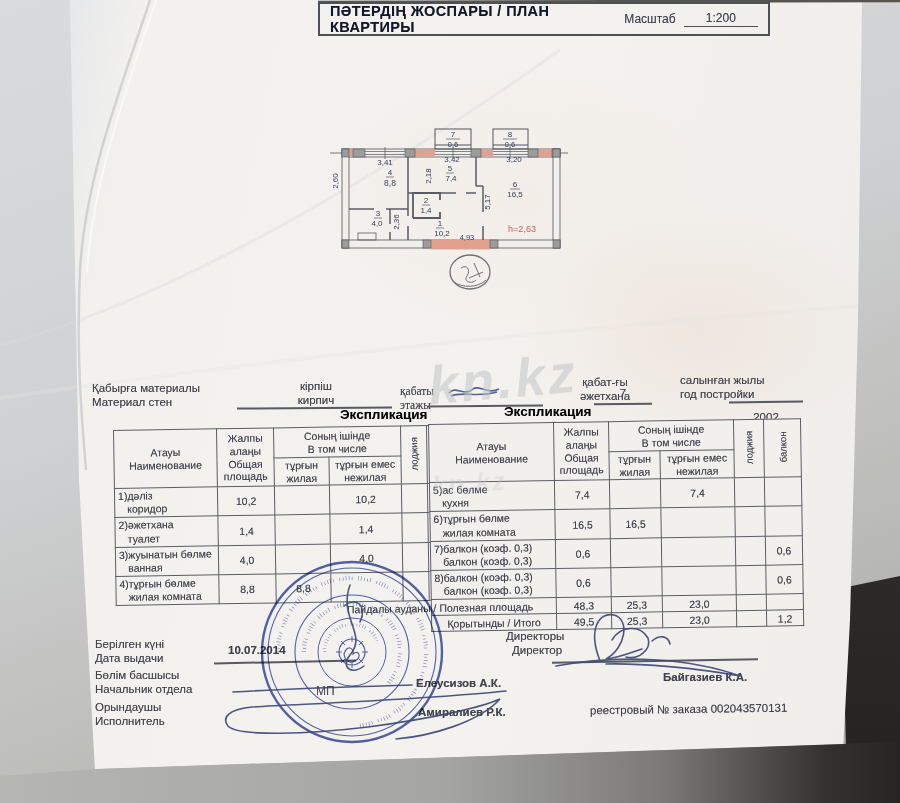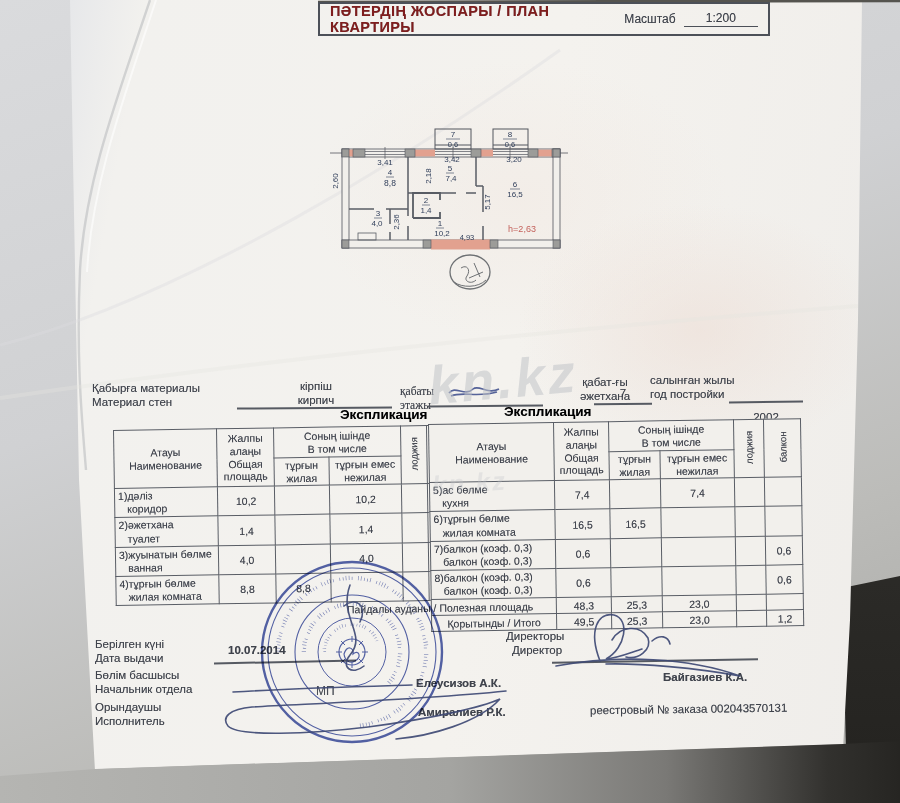--- a/index.html
+++ b/index.html
@@ -18,21 +18,21 @@
     background:
       radial-gradient(260px 180px at 700px 330px,rgba(235,216,206,0.45),rgba(235,216,206,0) 70%),
       radial-gradient(300px 200px at 520px 200px,rgba(240,228,220,0.35),rgba(240,228,220,0) 70%),
       linear-gradient(100deg,#d9dadd 0%,#e7e8ea 7%,#f2f1ee 14%,#f4f2ee 55%,#efedea 100%);}
   .folds{position:absolute;left:0;top:0;pointer-events:none;}
   .topline{position:absolute;left:318px;top:0;width:582px;height:3px;background:#55544f;transform:rotate(-0.15deg);}
 
   
   .titlebox{position:absolute;left:318px;top:2px;width:452px;height:34px;
     border:2px solid #4c5058;display:flex;align-items:center;box-sizing:border-box;}
-  .titlebox .t{font-weight:700;font-size:14.5px;letter-spacing:.4px;padding-left:10px;color:#7f1d1d;}
+  .titlebox .t{font-weight:700;font-size:14.5px;letter-spacing:.4px;padding-left:10px;color:#0f172a;}
   .titlebox .m{margin-left:auto;font-size:12px;}
   .titlebox .mv{font-size:12px;width:78px;text-align:center;border-bottom:1.5px solid #4c5058;
     margin:0 10px 0 8px;padding-bottom:1px;}
 
   .print{text-shadow:0 0 .6px rgba(62,66,76,.5);}
   .lbl{position:absolute;font-size:11.5px;line-height:1.25;}
   .uline{position:absolute;height:1.5px;background:#565a62;}
 
   .secttl{position:absolute;font-size:13.5px;font-weight:700;color:#000000;}
 
@@ -211,21 +211,21 @@
     <path d="M2,10 C8,2 18,14 26,6 C32,1 40,12 52,6 M4,13 C16,8 30,15 50,9" fill="none" stroke="#3a4a8a" stroke-width="1.6" opacity="0.85"></path>
   </svg>
   <div class="uline" style="left:428px;top:405px;width:115px;transform:rotate(-0.4deg);"></div>
 
   <div class="lbl print" style="left:563px;top:375px;width:84px;text-align:center;">
     <span>қабат-ғы</span><br><span>әжетхана</span>
   </div>
   <div class="lbl print" style="left:600px;top:386px;width:46px;text-align:center;">7</div>
   <div class="uline" style="left:594px;top:403px;width:58px;transform:rotate(-0.6deg);"></div>
 
-  <div class="lbl print" style="left:650px;top:373px;">
+  <div class="lbl print" style="left:680px;top:373px;">
     <span>салынған жылы</span><br><span>год постройки</span>
   </div>
   <div class="lbl print" style="left:735px;top:385px;width:62px;text-align:center;margin-top:25px;">2002</div>
   <div class="uline" style="left:729px;top:401px;width:74px;transform:rotate(-0.6deg);"></div>
 
   <span class="secttl print" style="left:340px;top:407px;">Экспликация</span>
   <span class="secttl print" style="left:504px;top:404px;">Экспликация</span>
 
   <table class="doc-table tbl-left print">
     <colgroup>

